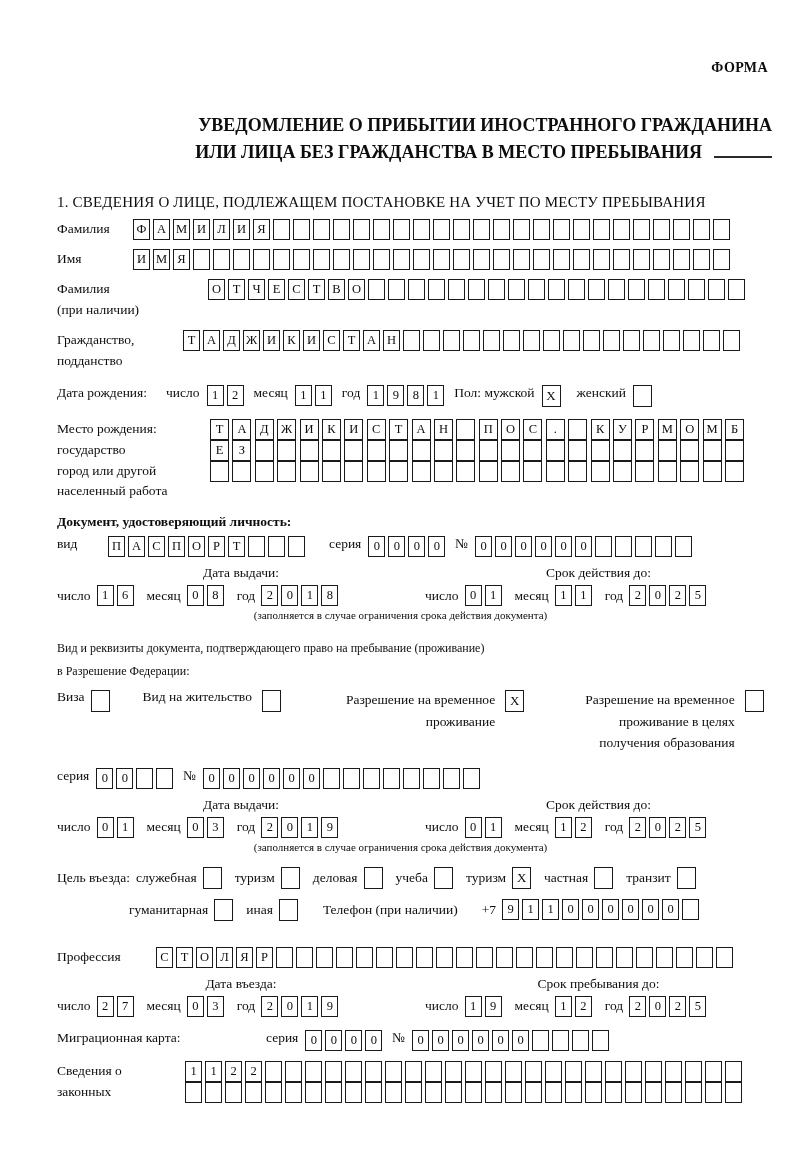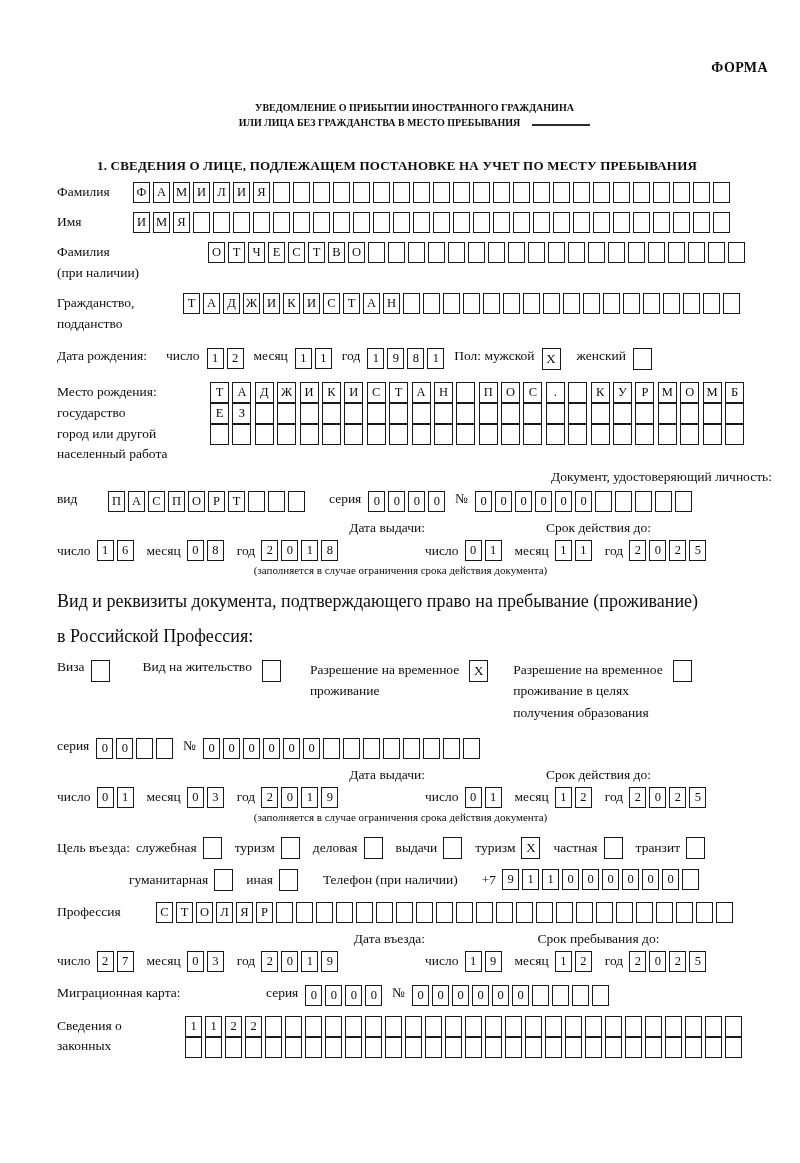--- a/index.html
+++ b/index.html
@@ -6,57 +6,57 @@
   body { width:800px; height:1163px; overflow:hidden; color:#0d0d0d;
          font-family:"Liberation Serif","DejaVu Serif",serif; }
   .page { box-sizing:border-box; width:800px; height:1163px; padding:36px 28px 0 57px; }
 
   
   .appendix { margin-left:auto; width:192px; font-size:13px; line-height:1.42; }
   .appendix .gap { margin-top:7px; }
   .forma { text-align:right; font-weight:bold; font-size:14px; margin:24px 4px 0 0; letter-spacing:.4px; }
 
   
-  .title { text-align:center; font-weight:bold; font-size:10px; line-height:1.5; margin-top:24px; }
+  .title { text-align:right; font-weight:bold; font-size:18px; line-height:1.5; margin-top:36px; }
   .t-underline { display:inline-block; width:58px; border-bottom:2.2px solid #2a2a2a; margin-left:12px; }
-  .section { font-weight:bold; font-size:13px; margin-top:28px; letter-spacing:.2px;margin-left:40px; }
+  .section { font-weight:normal; font-size:15px; margin-top:28px; letter-spacing:.2px; }
 
   
   .frow { display:flex; align-items:flex-start; font-size:13.5px; margin-top:9px; }
   .lbl { flex:none; line-height:1.55; }
   .w76 { width:76px; } .w151 { width:151px; } .w126 { width:126px; } .w153 { width:153px; } .w128 { width:128px; }
   .boxes { display:flex; flex:none; }
   .cell { box-sizing:content-box; width:15px; height:19px; border:1.5px solid #1a1a1a; margin-right:3px;
           display:flex; align-items:center; justify-content:center; font-size:12.5px; flex:none; background:#fff; }
   .wide .cell { width:17px; margin-right:3.4px; }
   .cbx .cell { width:17px; height:20px; font-size:13px; }
 
   .inline { display:flex; }
   .inline > span { margin-right:7px; }
   .ml12 { margin-left:12px; } .mr6 { margin-right:6px; }
 
   
-  .center-head { text-align:right; font-weight:normal; font-size:13.5px; margin-top:4px; }
+  .center-head { text-align:left; font-weight:bold; font-size:13.5px; margin-top:12px; }
 
   
   .dhead { display:flex; font-size:13.5px; margin-top:8px; }
-  .dh-l { width:368px; text-align:right; }
+  .dh-l { width:368px; text-align:center; }
   .dh-r { flex:1; text-align:center; }
   .drow { display:flex; margin-top:4px; font-size:13.5px; }
   .dr-l { width:368px; display:flex; align-items:center; }
   .dr-r { flex:1; display:flex; align-items:center; }
   .drow span.t { margin:0 6px 0 0; }
   .drow .boxes { margin-right:10px; }
   .note-right { text-align:center; font-size:11px; margin:3px 28px 2px 0; }
 
-  .para { font-size:18px; line-height:1.9; margin-top:8px; }
+  .para { font-size:12px; line-height:1.9; margin-top:16px; }
 
   .permitrow { display:flex; align-items:flex-start; font-size:13.5px; margin-top:6px; }
   .pitem { display:flex; align-items:flex-start; }
-  .pitem .plines { text-align:left; line-height:1.6; }
+  .pitem .plines { text-align:right; line-height:1.6;margin-left:36px; }
   .pitem .boxes { margin-left:10px; margin-top:1px; }
 
   .purpose { display:flex; align-items:center; font-size:13.5px; margin-top:14px; flex-wrap:nowrap; }
   .purpose > span.t { margin-right:6px; flex:none; }
   .purpose .boxes { margin-right:10px; }
 </style>
 </head>
 <body>
 
 <div class="page">
@@ -415,21 +415,21 @@
           <span class="cell">0</span>
           <span class="cell">2</span>
           <span class="cell">5</span>
         </span>
     </div>
   </div>
   <div class="note-right">(заполняется в случае ограничения срока действия документа)</div>
 
   <div class="para">
     <div>Вид и реквизиты документа, подтверждающего право на пребывание (проживание)</div>
-    <div>в Российской Профессия:</div>
+    <div>в Разрешение Федерации:</div>
   </div>
 
   <div class="permitrow">
     <div class="pitem" style="margin-right:30px">
       <span>Виза</span>
       <span class="boxes cbx" style="margin-left:6px">
           <span class="cell"></span>
         </span>
     </div>
     <div class="pitem" style="margin-right:26px">
@@ -539,21 +539,21 @@
         <span class="cell"></span>
       </span>
     <span class="t">туризм</span>
     <span class="boxes cbx">
         <span class="cell"></span>
       </span>
     <span class="t">деловая</span>
     <span class="boxes cbx">
         <span class="cell"></span>
       </span>
-    <span class="t">выдачи</span>
+    <span class="t">учеба</span>
     <span class="boxes cbx">
         <span class="cell"></span>
       </span>
     <span class="t">туризм</span>
     <span class="boxes cbx">
         <span class="cell">X</span>
       </span>
     <span class="t">частная</span>
     <span class="boxes cbx">
         <span class="cell"></span>
@@ -582,21 +582,21 @@
         <span class="cell">0</span>
         <span class="cell">0</span>
         <span class="cell">0</span>
         <span class="cell">0</span>
         <span class="cell">0</span>
         <span class="cell">0</span>
         <span class="cell"></span>
       </span>
   </div>
 
-  <div class="frow" style="margin-top:11px">
+  <div class="frow" style="margin-top:26px">
     <div class="lbl" style="width:99px">Профессия</div>
     <div class="boxes">
         <span class="cell">С</span>
         <span class="cell">Т</span>
         <span class="cell">О</span>
         <span class="cell">Л</span>
         <span class="cell">Я</span>
         <span class="cell">Р</span>
         <span class="cell"></span>
         <span class="cell"></span>

